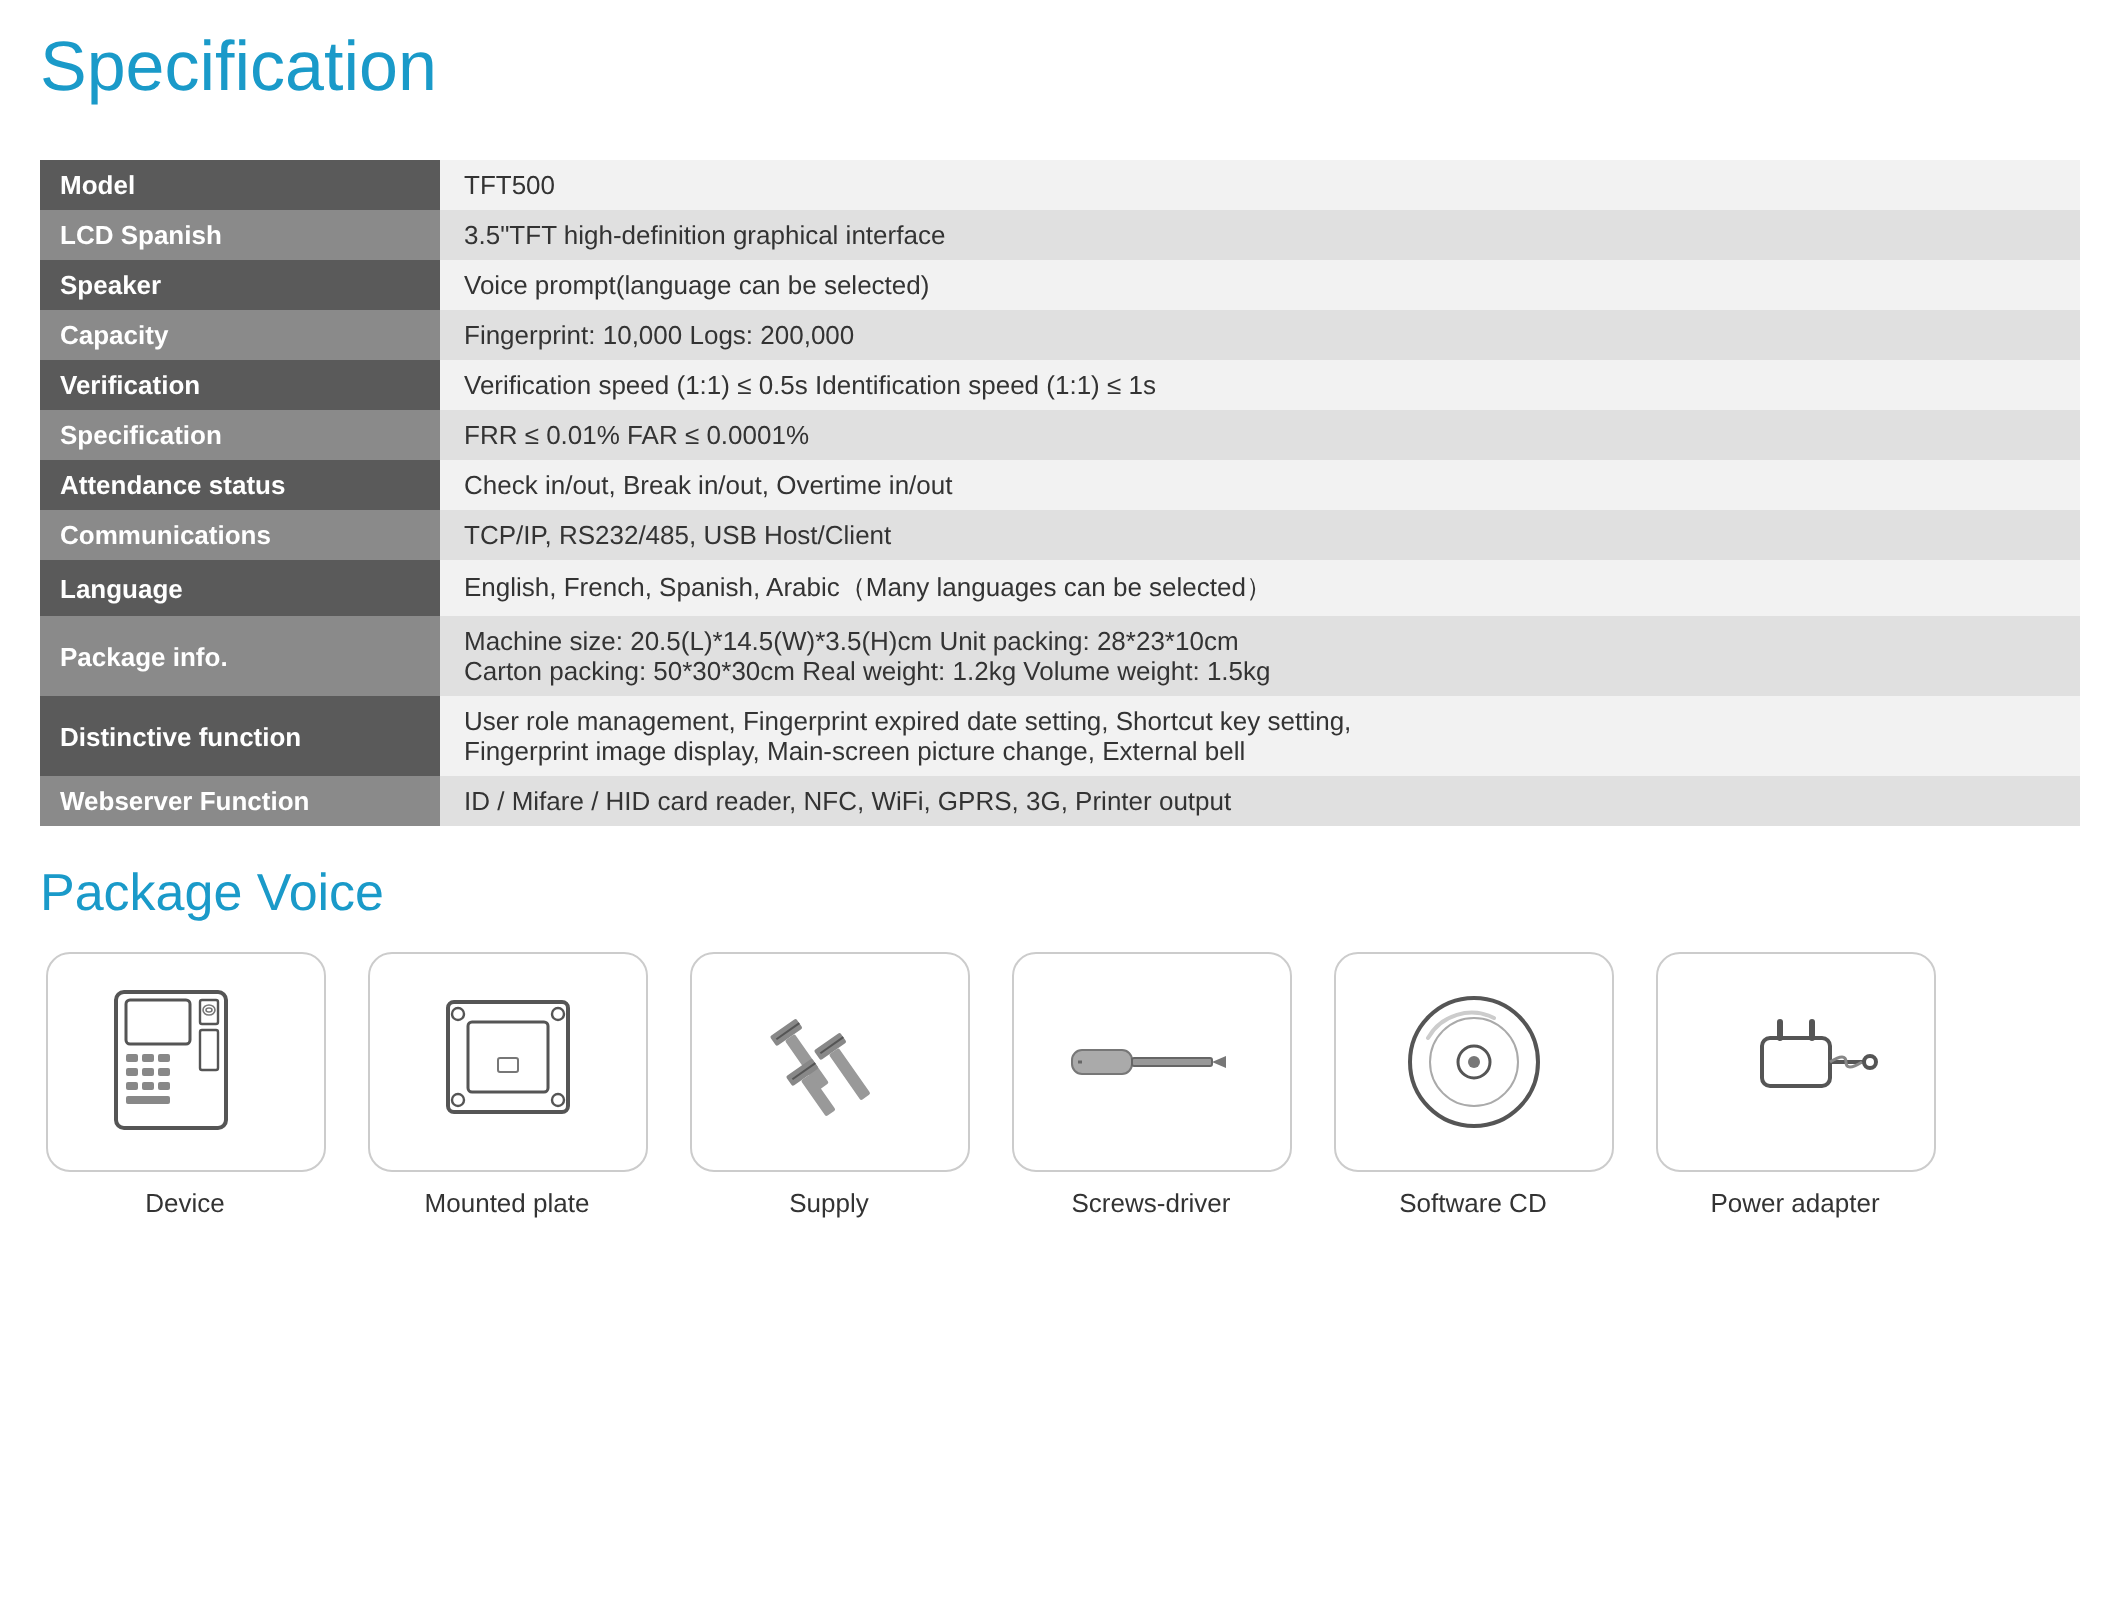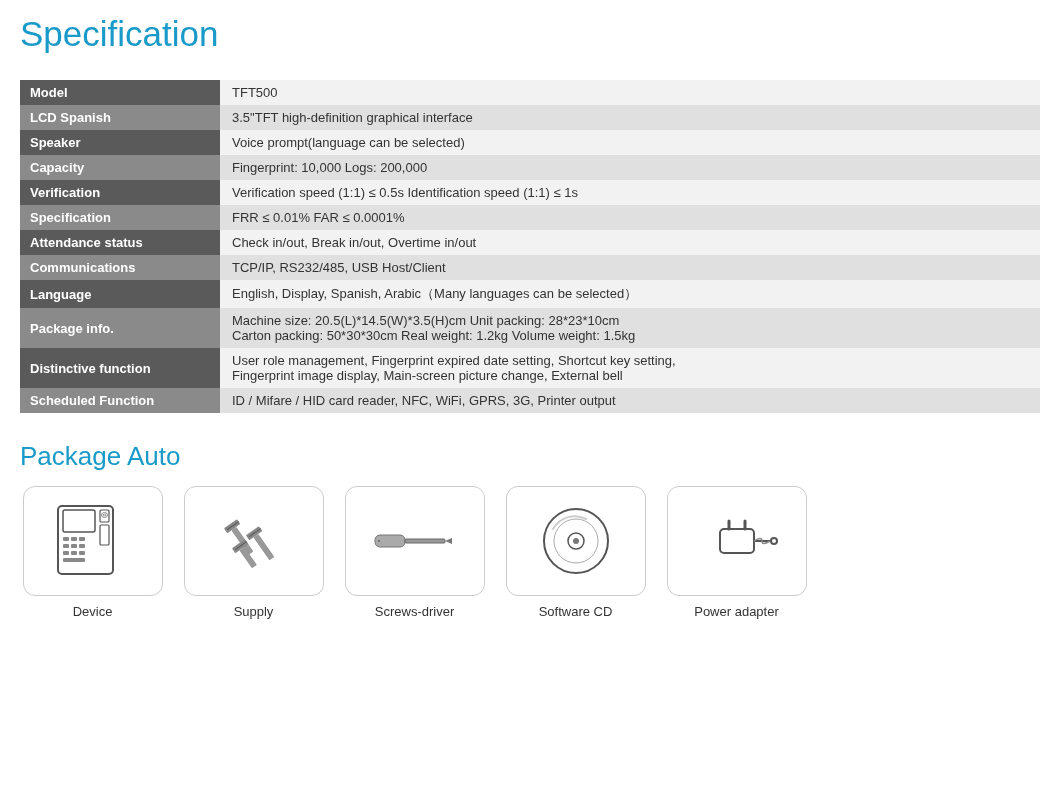--- a/index.html
+++ b/index.html
@@ -16,21 +16,21 @@
       font-size: 35px;
       color: #1a9ac9;
       font-weight: normal;
       margin-bottom: 26px;
       margin-top: 4px;
     }
 
     .spec-table {
       width: 100%;
       border-collapse: collapse;
-      margin-bottom: 28px;
+      margin-bottom: 18px;
       padding-left: 48px;
     }
 
     .spec-table tr:nth-child(odd) .label-cell {
       background-color: #5a5a5a;
       color: #fff;
     }
     .spec-table tr:nth-child(even) .label-cell {
       background-color: #8a8a8a;
       color: #fff;
@@ -142,38 +142,38 @@
       <tr>
         <td class="label-cell">Attendance status</td>
         <td class="value-cell">Check in/out, Break in/out, Overtime in/out</td>
       </tr>
       <tr>
         <td class="label-cell">Communications</td>
         <td class="value-cell">TCP/IP, RS232/485, USB Host/Client</td>
       </tr>
       <tr>
         <td class="label-cell">Language</td>
-        <td class="value-cell">English, Display, Spanish, Arabic（Many languages can be selected）</td>
+        <td class="value-cell">English, French, Spanish, Arabic（Many languages can be selected）</td>
       </tr>
       <tr>
         <td class="label-cell">Package info.</td>
         <td class="value-cell">Machine size: 20.5(L)*14.5(W)*3.5(H)cm      Unit packing: 28*23*10cm<br>Carton packing: 50*30*30cm    Real weight: 1.2kg     Volume weight: 1.5kg</td>
       </tr>
       <tr>
         <td class="label-cell">Distinctive function</td>
         <td class="value-cell">User role management, Fingerprint expired date setting, Shortcut key setting,<br>Fingerprint image display, Main-screen picture change, External bell</td>
       </tr>
       <tr>
-        <td class="label-cell">Scheduled Function</td>
+        <td class="label-cell">Webserver Function</td>
         <td class="value-cell">ID / Mifare / HID card reader, NFC, WiFi, GPRS, 3G, Printer output</td>
       </tr>
     </tbody>
 </table>
 
-<h2 class="package-list-title">Package Auto</h2>
+<h2 class="package-list-title">Package Voice</h2>
 
 <div class="package-grid">
 
   <div class="package-item">
     <div class="package-box icon-device">
       <svg viewBox="0 0 90 80" xmlns="http://www.w3.org/2000/svg">
 
         <rect x="10" y="5" width="55" height="68" rx="4" fill="none" stroke="#555" stroke-width="2"></rect>
 
         <rect x="15" y="9" width="32" height="22" rx="2" fill="none" stroke="#555" stroke-width="1.5"></rect>
@@ -192,20 +192,38 @@
         <rect x="15" y="57" width="22" height="4" rx="1" fill="#888"></rect>
         <rect x="52" y="24" width="9" height="20" rx="1" fill="none" stroke="#555" stroke-width="1.2"></rect>
 
         <ellipse cx="56.5" cy="14" rx="3" ry="2.5" fill="none" stroke="#777" stroke-width="0.8"></ellipse>
         <ellipse cx="56.5" cy="14" rx="1.5" ry="1" fill="none" stroke="#777" stroke-width="0.8"></ellipse>
       </svg>
     </div>
     <span class="package-label">Device</span>
   </div>
 
+  <div class="package-item">
+    <div class="package-box icon-mount">
+      <svg viewBox="0 0 90 80" xmlns="http://www.w3.org/2000/svg">
+
+        <rect x="15" y="10" width="60" height="55" rx="3" fill="none" stroke="#555" stroke-width="2"></rect>
+
+        <rect x="25" y="20" width="40" height="35" rx="2" fill="none" stroke="#555" stroke-width="1.5"></rect>
+
+        <circle cx="20" cy="16" r="3" fill="none" stroke="#555" stroke-width="1.2"></circle>
+        <circle cx="70" cy="16" r="3" fill="none" stroke="#555" stroke-width="1.2"></circle>
+        <circle cx="20" cy="59" r="3" fill="none" stroke="#555" stroke-width="1.2"></circle>
+        <circle cx="70" cy="59" r="3" fill="none" stroke="#555" stroke-width="1.2"></circle>
+
+        <rect x="40" y="38" width="10" height="7" rx="1" fill="none" stroke="#777" stroke-width="1"></rect>
+      </svg>
+    </div>
+    <span class="package-label">Mounted plate</span>
+  </div>
 
   <div class="package-item">
     <div class="package-box icon-screws">
       <svg viewBox="0 0 90 80" xmlns="http://www.w3.org/2000/svg">
 
         <g transform="rotate(-35, 30, 35)">
           <rect x="22" y="20" width="16" height="6" rx="1" fill="#888"></rect>
           <rect x="27" y="26" width="6" height="30" rx="1" fill="#999"></rect>
           <line x1="24" y1="23" x2="38" y2="23" stroke="#555" stroke-width="1"></line>
         </g>

